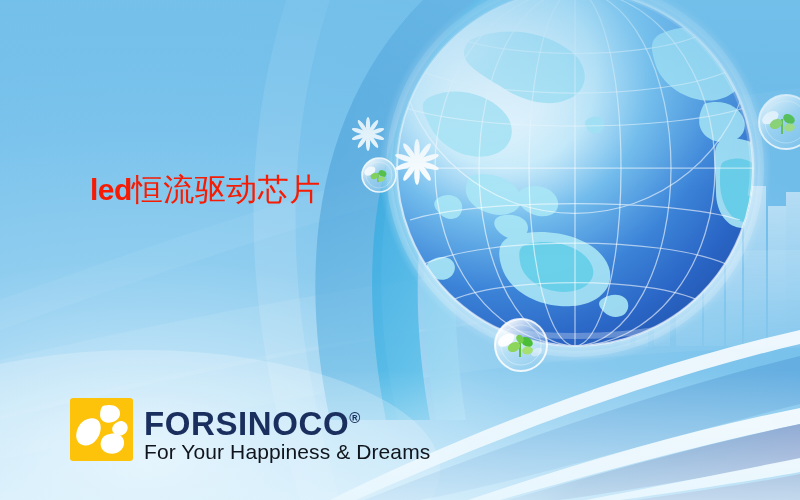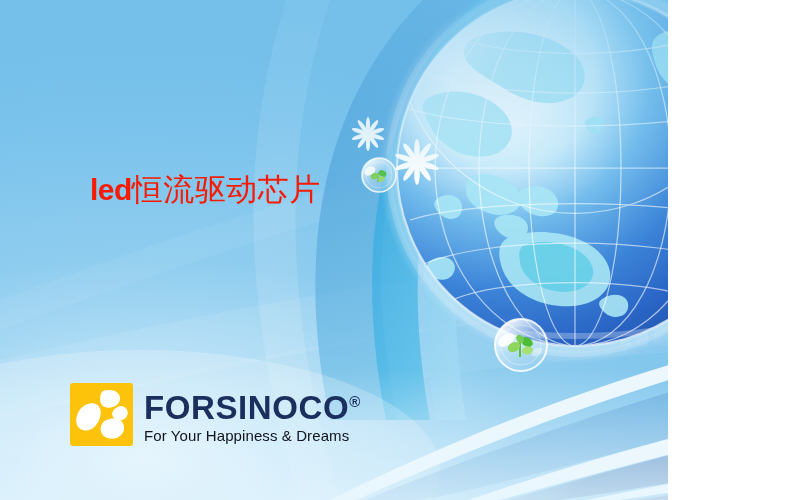--- a/index.html
+++ b/index.html
@@ -8,21 +8,21 @@
     padding: 0;
     background: #ffffff;
   }
   body {
     font-family: "Liberation Sans", sans-serif;
   }
 
   
   #banner {
     position: relative;
-    width: 668px;
+    width: 800px;
     height: 500px;
     overflow: hidden;
     background: #fef9c3;
     user-select: none;
   }
   #banner .layer {
     position: absolute;
     inset: 0;
     width: 800px;
     height: 500px;
@@ -66,23 +66,23 @@
     font-family: "Liberation Sans", sans-serif;
     font-weight: 700;
     font-size: 30px;
     letter-spacing: -0.5px;
   }
 
   
   .logo-lockup {
     position: absolute;
     left: 70px;
-    top: 381px;
+    top: 397px;
     display: flex;
-    align-items: flex-end;
+    align-items: center;
     z-index: 40;
   }
   .logo-mark {
     width: 63px;
     height: 63px;
     background: #fdc30a;
     border-radius: 3px;
     flex: 0 0 auto;
     position: relative;
   }
@@ -100,21 +100,21 @@
     white-space: nowrap;
     font-family: "Liberation Sans", sans-serif;
   }
   .logo-name .reg {
     font-size: 15px;
     vertical-align: super;
     letter-spacing: 0;
   }
   .logo-tagline {
     color: #10141c;
-    font-size: 15px;
+    font-size: 21px;
     font-weight: 400;
     letter-spacing: 0.1px;
     line-height: 20px;
     margin-top: 1px;
     white-space: nowrap;
     font-family: "Liberation Sans", sans-serif;
   }
 </style>
 </head>
 <body>

